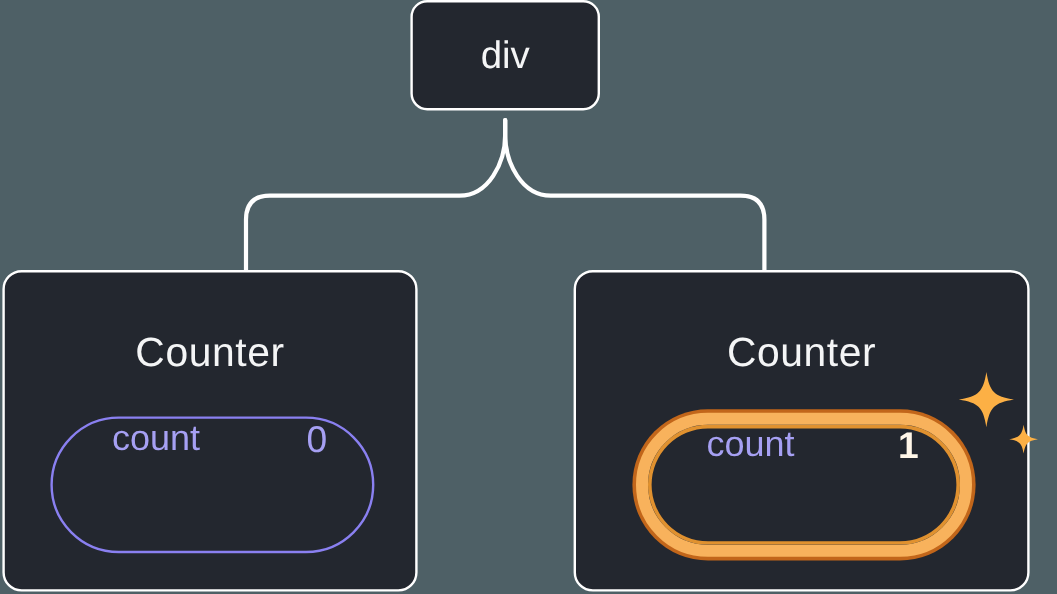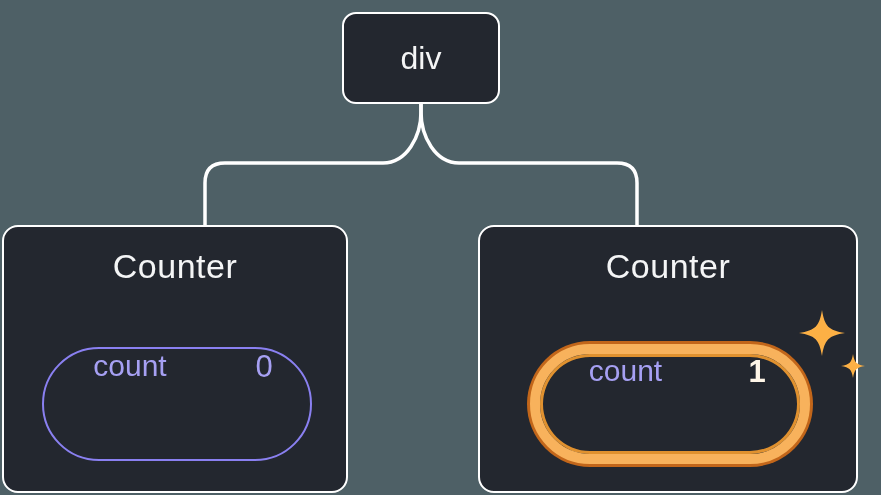--- a/index.html
+++ b/index.html
@@ -28,41 +28,41 @@
   .connectors{position:absolute;left:0;top:0;}
   .connectors .branch{
     fill:none;
     stroke:var(--line_white);
     stroke-width:3.5;
     stroke-linecap:round;
     stroke-linejoin:round;
   }
   .node.root{
     position:absolute;
-    left:342px;top:12px;width:158px;height:92px;
+    left:342px;top:0;width:158px;height:92px;
     background:var(--node_bg);
     border:2.5px solid var(--card_border);
     border-radius:14px;
     box-sizing:border-box;
     display:flex;align-items:center;justify-content:center;
     color:var(--text_white);
     font-size:32px;
   }
   .card{
     position:absolute;
     top:225px;height:268px;
     background:var(--node_bg);
     border:2.5px solid var(--card_border);
     border-radius:16px;
     box-sizing:border-box;
   }
   .card-left{left:2px;width:346px;}
   .card-right{left:478px;width:380px;}
   .card-title{
-    margin-top:20px;
+    margin-top:48px;
     text-align:center;
     color:var(--text_white);
     font-size:34px;
     font-weight:500;
     letter-spacing:0.5px;
   }
   .pill{
     position:absolute;
     box-sizing:border-box;
     display:flex;

